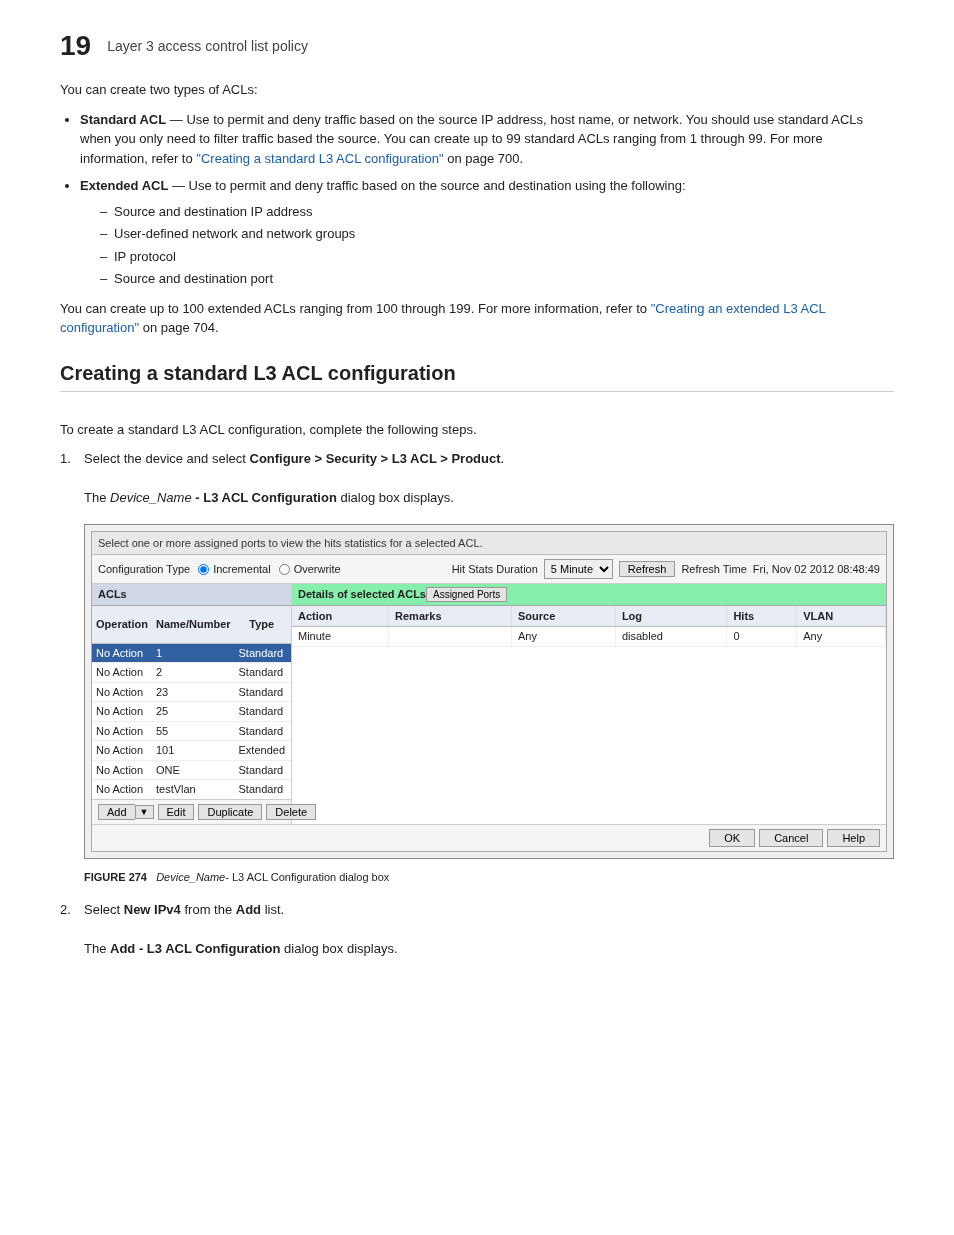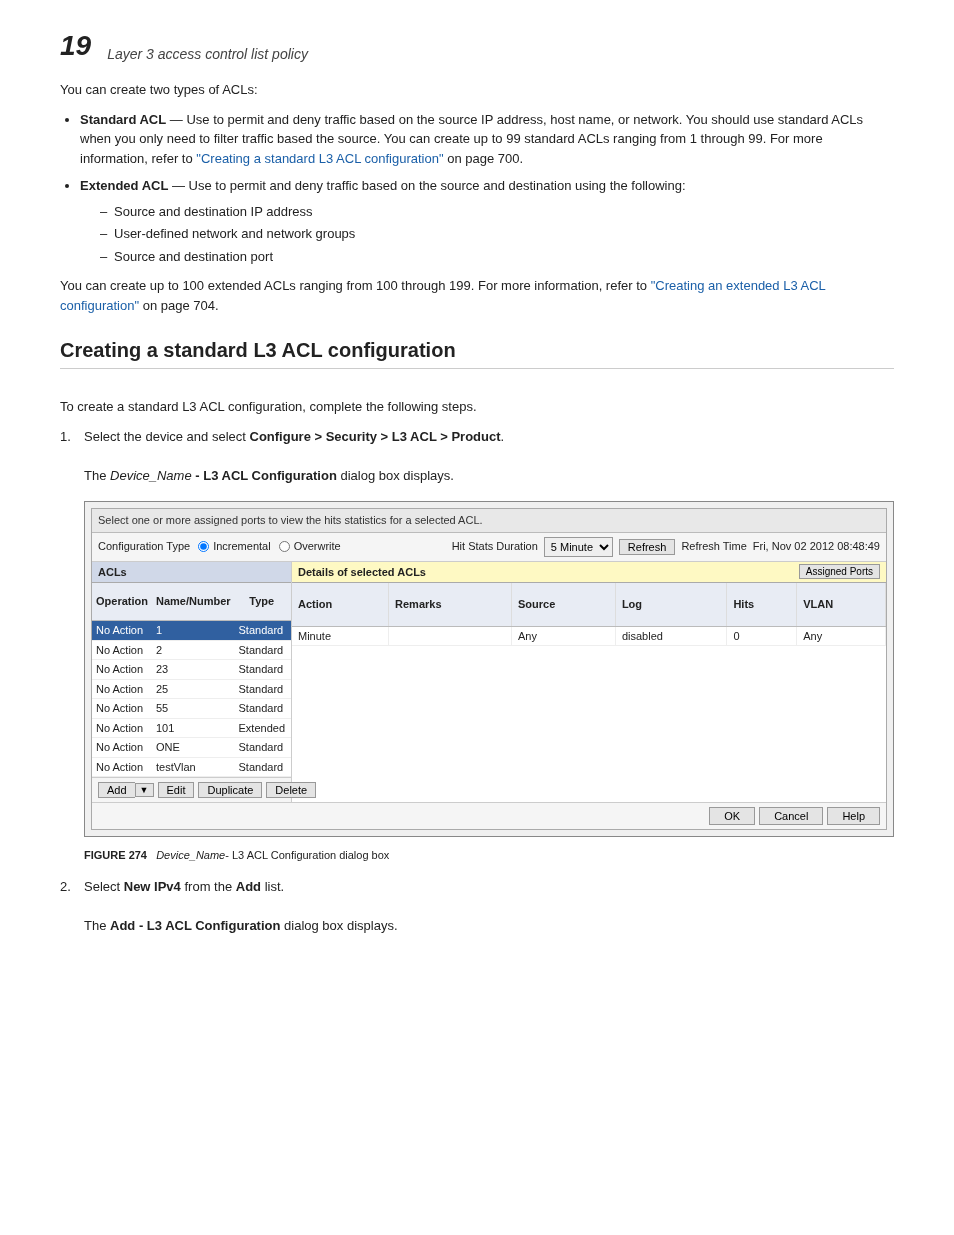--- a/index.html
+++ b/index.html
@@ -8,25 +8,24 @@
       font-size: 13px;
       background: #fff;
       color: #222;
       width: 954px;
       min-height: 1235px;
       padding: 30px 60px 60px 60px;
     }
 
     .chapter-header {
       display: flex;
-      align-items: flex-end;
+      align-items: center;
       gap: 16px;
       margin-bottom: 18px;
       font-size: 13px;
-      font-style: italic;
     }
     .chapter-num {
       font-size: 28px;
       font-weight: bold;
       color: #222;
     }
     .chapter-title {
       font-size: 14px;
       color: #444;
     }
@@ -198,39 +197,38 @@
     .acl-scroll-wrapper::-webkit-scrollbar { width: 8px; }
     .acl-scroll-wrapper::-webkit-scrollbar-track { background: #eee; }
     .acl-scroll-wrapper::-webkit-scrollbar-thumb { background: #aaa; }
 
     .details-panel {
       flex: 1;
       display: flex;
       flex-direction: column;
     }
     .details-panel-header {
-      background: #fef9c3;
+      background: #86efac;
       padding: 2px 6px;
       font-weight: bold;
       font-size: 11px;
       border-bottom: 1px solid #aaa;
       display: flex;
       align-items: center;
-      justify-content: space-between;
     }
     .details-table {
       width: 100%;
       border-collapse: collapse;
       font-size: 11px;
     }
     .details-table th {
       background: #e8ecf4;
       border-bottom: 1px solid #bbb;
       border-right: 1px solid #ddd;
-      padding: 13px 6px;
+      padding: 2px 6px;
       text-align: left;
       font-weight: bold;
     }
     .details-table td {
       padding: 1px 6px;
       border-bottom: 1px solid #eee;
       border-right: 1px solid #eee;
     }
     .assigned-ports-btn {
       background: #e4e4e4;
@@ -312,20 +310,21 @@
     <span> — Use to permit and deny traffic based on the source IP address, host name, or network. You should use standard ACLs when you only need to filter traffic based the source. You can create up to 99 standard ACLs ranging from 1 through 99. For more information, refer to </span>
     <a href="#">"Creating a standard L3 ACL configuration"</a>
     <span> on page 700.</span>
   </li>
   <li>
     <span class="bold">Extended ACL</span>
     <span> — Use to permit and deny traffic based on the source and destination using the following:</span>
     <ul class="sub-list">
       <li>Source and destination IP address</li>
       <li>User-defined network and network groups</li>
+      <li>IP protocol</li>
       <li>Source and destination port</li>
     </ul>
   </li>
 </ul>
 
 <p class="body-text">
   <span>You can create up to 100 extended ACLs ranging from 100 through 199. For more information, refer to </span>
   <a href="#">"Creating an extended L3 ACL configuration"</a>
   <span> on page 704.</span>
 </p>

